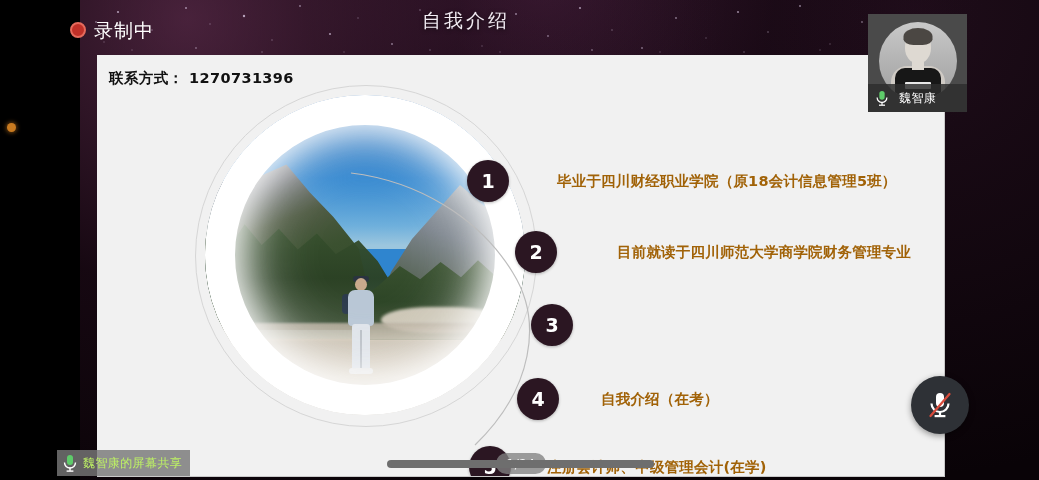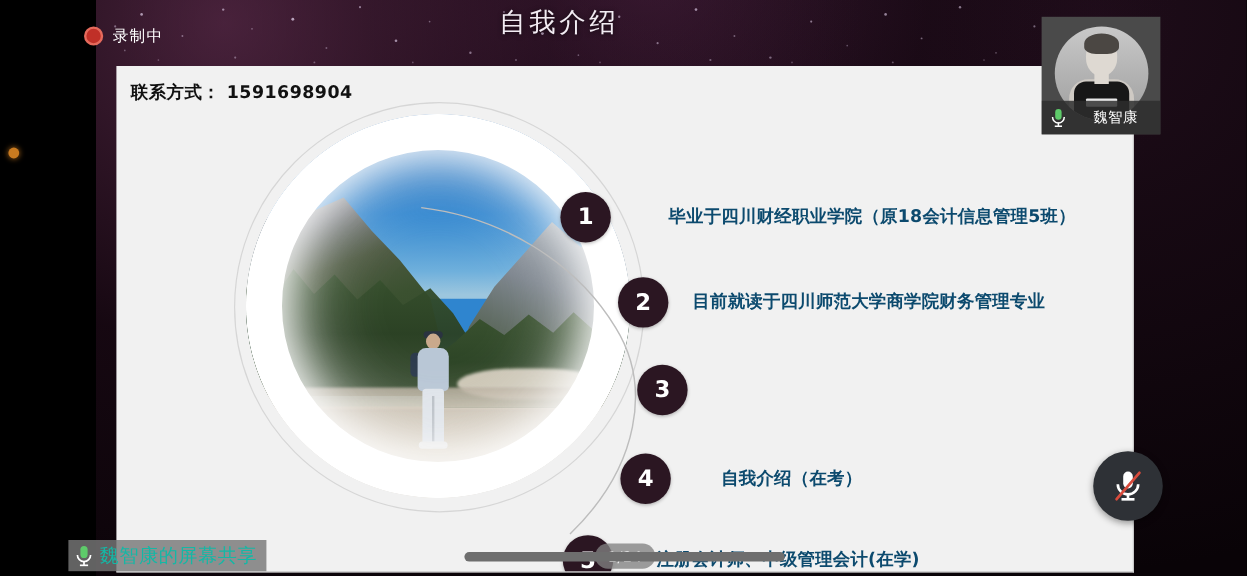--- a/index.html
+++ b/index.html
@@ -21,35 +21,35 @@
       #090307;
   }
   .stars{position:absolute;left:0;top:0;width:1039px;height:480px;opacity:.9;}
   .backdrop-left-col{
     position:absolute;left:0;top:0;width:80px;height:480px;background:#000;
   }
 
   
   .deck-title{
     position:absolute;left:0;top:2px;width:932px;text-align:center;
-    color:#f2ecf3;font-size:22px;line-height:36px;letter-spacing:3px;
+    color:#f2ecf3;font-size:19px;line-height:36px;letter-spacing:3px;
     font-family:"DejaVu Serif","Liberation Serif",serif;
     text-shadow:0 1px 4px rgba(0,0,0,.65);
     pointer-events:none;
   }
 
   
   .rec{
     position:absolute;left:70px;top:22px;display:flex;align-items:center;gap:8px;
   }
   .rec-dot{
     width:16px;height:16px;border-radius:50%;
     background:#c03028;border:2px solid #e56a5c;box-sizing:border-box;
   }
-  .rec-label{color:#ffffff;font-size:13px;letter-spacing:1px;line-height:16px;font-family:Liberation Serif, serif;}
+  .rec-label{color:#ffffff;font-size:19px;letter-spacing:1px;line-height:16px;}
 
   
   .rail-dot{
     position:absolute;left:7px;top:123px;width:9px;height:9px;border-radius:50%;
     background:#c87a20;box-shadow:0 0 4px 1px rgba(200,122,32,.55);
   }
 
   
   .slide{
     position:absolute;left:97px;top:55px;width:847px;height:421px;
@@ -135,25 +135,25 @@
 
   
   .item{position:absolute;display:flex;align-items:center;}
   .badge{
     width:42px;height:42px;border-radius:50%;background:#2b1622;
     color:#fff;font-size:19px;font-weight:bold;
     display:flex;align-items:center;justify-content:center;
     box-shadow:0 1px 3px rgba(0,0,0,.28);flex:0 0 auto;
   }
   .item-text{
-    color:#0c4a6e;font-size:14.5px;font-weight:bold;line-height:20px;
+    color:#a16207;font-size:14.5px;font-weight:bold;line-height:20px;
     letter-spacing:.2px;white-space:nowrap;
   }
   .i1{left:370px;top:105px;}  .i1 .item-text{margin-left:48px;}
-  .i2{left:418px;top:176px;}  .i2 .item-text{margin-left:20px;}
+  .i2{left:418px;top:176px;}  .i2 .item-text{margin-left:60px;}
   .i3{left:434px;top:249px;}  .i3 .item-text{margin-left:42px;}
   .i4{left:420px;top:323px;}  .i4 .item-text{margin-left:42px;}
   .i5{left:372px;top:391px;}  .i5 .item-text{margin-left:36px;}
 
   
   .page-pill{
     position:absolute;left:399px;top:398px;width:50px;height:21px;border-radius:11px;
     background:rgba(130,130,130,.78);color:#f4f4f4;font-size:12px;
     display:flex;align-items:center;justify-content:center;letter-spacing:.5px;
   }
@@ -165,21 +165,21 @@
   .hscroll-thumb{
     position:absolute;left:290px;top:2px;width:267px;height:8px;border-radius:4px;
     background:#6e6e6e;
   }
 
   
   .share-chip{
     position:absolute;left:57px;top:450px;height:26px;display:flex;align-items:center;
     padding:0 8px 0 4px;background:rgba(120,120,120,.82);
   }
-  .share-label{color:#14b8a6;font-size:16px;letter-spacing:.4px;margin-left:4px;}
+  .share-label{color:#bef264;font-size:12px;letter-spacing:.4px;margin-left:4px;}
 
   
   .tile{
     position:absolute;left:868px;top:14px;width:99px;height:98px;
     background:#4a4a4a;overflow:hidden;
   }
   .tile-avatar{
     position:absolute;left:50%;top:8px;transform:translateX(-50%);
     width:78px;height:78px;border-radius:50%;overflow:hidden;
     background:linear-gradient(180deg,#c9c9c9 0%, #b4b4b4 48%, #a0a0a0 100%);
@@ -198,21 +198,21 @@
     position:absolute;left:50%;top:44px;transform:translateX(-50%);
     width:54px;height:42px;border-radius:16px 16px 0 0;background:#cfcac4;
   }
   .av-top{
     position:absolute;left:50%;top:46px;transform:translateX(-50%);
     width:46px;height:34px;border-radius:10px 10px 4px 4px;background:#171717;
   }
   .av-logo{position:absolute;left:50%;top:60px;transform:translateX(-50%);width:26px;height:7px;background:#e8e8e8;border-radius:1px;}
   .tile-bar{
     position:absolute;left:0;bottom:0;width:99px;height:28px;
-    background:rgba(45,45,45,.84);display:flex;align-items:center;gap:21px;padding-left:6px;
+    background:rgba(45,45,45,.84);display:flex;align-items:center;gap:9px;padding-left:6px;
     box-sizing:border-box;
   }
   .tile-name{color:#fff;font-size:12px;letter-spacing:.4px;}
 
   
   .mute-btn{
     position:absolute;left:911px;top:376px;width:58px;height:58px;border-radius:50%;
     background:#2e3136;display:flex;align-items:center;justify-content:center;
     box-shadow:0 2px 6px rgba(0,0,0,.4);
   }
@@ -272,21 +272,21 @@
   <div class="rec">
     <span class="rec-dot"></span>
     <span class="rec-label">录制中</span>
   </div>
 
   <div class="rail-dot"></div>
 
   <div class="slide">
 
     <div class="who">
-      <div>联系方式： 1591698904</div>
+      <div>联系方式： 1270731396</div>
     </div>
 
     <div class="ring-thin"></div>
     <div class="photo-wrap">
       <div class="photo">
         <div class="mtn-left"></div>
         <div class="forest-left"></div>
         <div class="mtn-right"></div>
         <div class="forest-right"></div>
         <div class="sandbar"></div>

